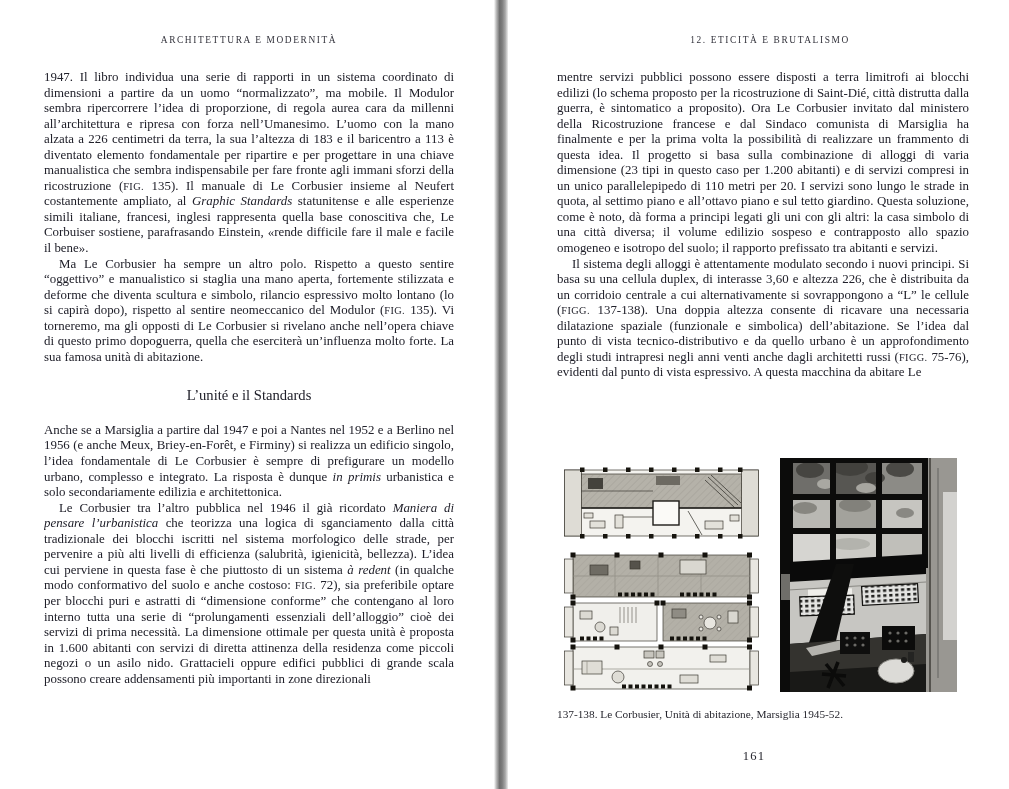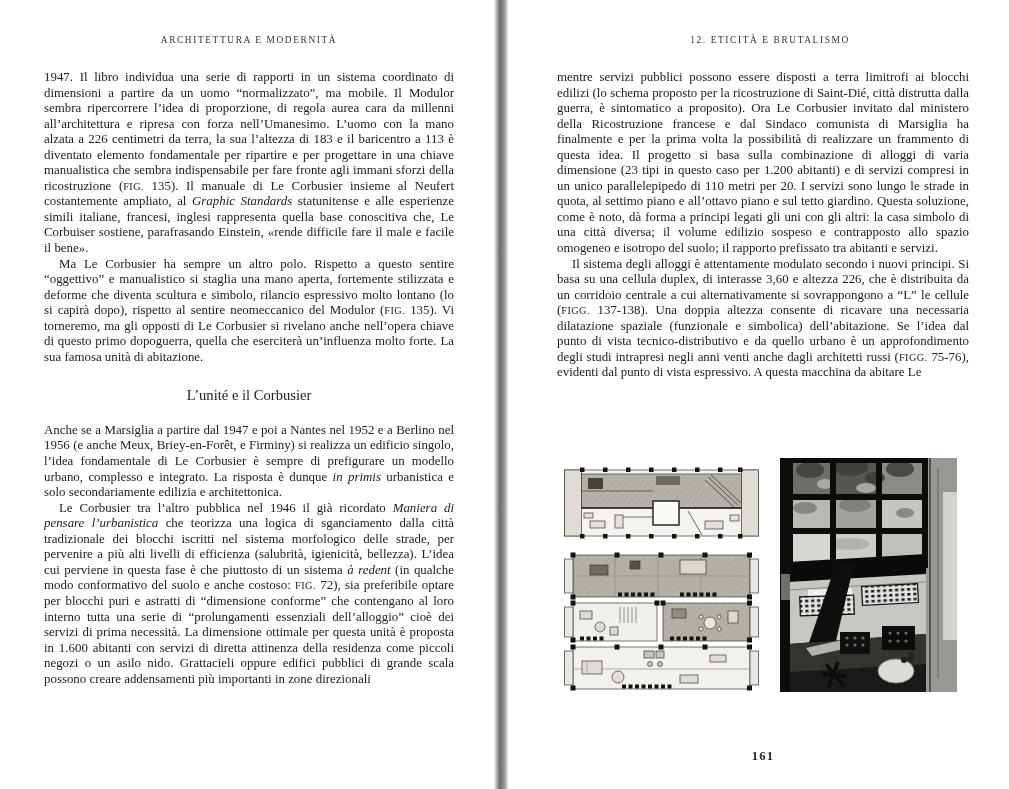--- a/index.html
+++ b/index.html
@@ -38,33 +38,33 @@
   svg.photo{position:absolute;left:223px;top:1px;}
   .caption{
     position:absolute;left:49px;top:708px;width:412px;
     font-size:11.3px;color:#26262e;text-align:left;
   }
   .pagenum{
     position:absolute;top:749px;text-align:center;
     font-size:12.6px;letter-spacing:1.2px;color:#26262e;
   }
   .page-left .pagenum{left:44px;width:410px;}
-  .page-right .pagenum{left:49px;width:412px;font-weight:bold;}
+  .page-right .pagenum{left:40px;width:412px;}
 </style>
 </head>
 <body>
 
 <div class="spread">
 
   <section class="page page-left">
     <div class="running-head">ARCHITETTURA E MODERNITÀ</div>
     <div class="body-text">
         <p class="para"><span>1947. Il libro individua una serie di rapporti in un sistema coordinato di dimensioni a partire da un uomo “normalizzato”, ma mobile. Il Modulor sembra ripercorrere l’idea di proporzione, di regola aurea cara da millenni all’architettura e ripresa con forza nell’Umanesimo. L’uomo con la mano alzata a 226 centimetri da terra, la sua l’altezza di 183 e il baricentro a 113 è diventato elemento fondamentale per ripartire e per progettare in una chiave manualistica che sembra indispensabile per fare fronte agli immani sforzi della ricostruzione (</span><span class="sc">FIG.</span><span> 135). Il manuale di Le Corbusier insieme al Neufert costantemente ampliato, al </span><span class="it">Graphic Standards</span><span> statunitense e alle esperienze simili italiane, francesi, inglesi rappresenta quella base conoscitiva che, Le Corbuiser sostiene, parafrasando Einstein, «rende difficile fare il male e facile il bene».</span></p>
         <p class="para indent"><span>Ma Le Corbusier ha sempre un altro polo. Rispetto a questo sentire “oggettivo” e manualistico si staglia una mano aperta, fortemente stilizzata e deforme che diventa scultura e simbolo, rilancio espressivo molto lontano (lo si capirà dopo), rispetto al sentire neomeccanico del Modulor (</span><span class="sc">FIG.</span><span> 135). Vi torneremo, ma gli opposti di Le Corbusier si rivelano anche nell’opera chiave di questo primo dopoguerra, quella che eserciterà un’influenza molto forte. La sua famosa unità di abitazione.</span></p>
-        <div class="section-heading">L’unité e il Corbusier</div>
+        <div class="section-heading">L’unité e il Standards</div>
         <p class="para"><span>Anche se a Marsiglia a partire dal 1947 e poi a Nantes nel 1952 e a Berlino nel 1956 (e anche Meux, Briey-en-Forêt, e Firminy) si realizza un edificio singolo, l’idea fondamentale di Le Corbusier è sempre di prefigurare un modello urbano, complesso e integrato. La risposta è dunque </span><span class="it">in primis</span><span> urbanistica e solo secondariamente edilizia e architettonica.</span></p>
         <p class="para indent"><span>Le Corbusier tra l’altro pubblica nel 1946 il già ricordato </span><span class="it">Maniera di pensare l’urbanistica</span><span> che teorizza una logica di sganciamento dalla città tradizionale dei blocchi iscritti nel sistema morfologico delle strade, per pervenire a più alti livelli di efficienza (salubrità, igienicità, bellezza). L’idea cui perviene in questa fase è che piuttosto di un sistema </span><span class="it">à redent</span><span> (in qualche modo conformativo del suolo e anche costoso: </span><span class="sc">FIG.</span><span> 72), sia preferibile optare per blocchi puri e astratti di “dimensione conforme” che contengano al loro interno tutta una serie di “prolungamenti essenziali dell’alloggio” cioè dei servizi di prima necessità. La dimensione ottimale per questa unità è proposta in 1.600 abitanti con servizi di diretta attinenza della residenza come piccoli negozi o un asilo nido. Grattacieli oppure edifici pubblici di grande scala possono creare addensamenti più importanti in zone direzionali</span></p>
       </div>
   </section>
 
   <div class="gutter"></div>
 
   <section class="page page-right">
     <div class="running-head">12. ETICITÀ E BRUTALISMO</div>
     <div class="body-text">
@@ -327,16 +327,17 @@
           <ellipse cx="116" cy="213" rx="18" ry="12" fill="#dcdbd7"></ellipse>
           <ellipse cx="116" cy="213" rx="18" ry="12" fill="none" stroke="#8e8d88" stroke-width="1"></ellipse>
           <circle cx="124" cy="202" r="3" fill="#1c1c1a"></circle>
           <rect x="128" y="194" width="6" height="10" fill="#242422"></rect>
         </g>
 
         <path d="M46 206 L64 228 M58 204 L48 230 M42 216 L66 218" stroke="#0b0b0a" stroke-width="3.5" fill="none"></path>
       </svg>
     </div>
 
+    <div class="caption">137-138. Le Corbusier, Unità di abitazione, Marsiglia 1945-52.</div>
     <div class="pagenum">161</div>
   </section>
 
 </div>
 
 </body></html>

